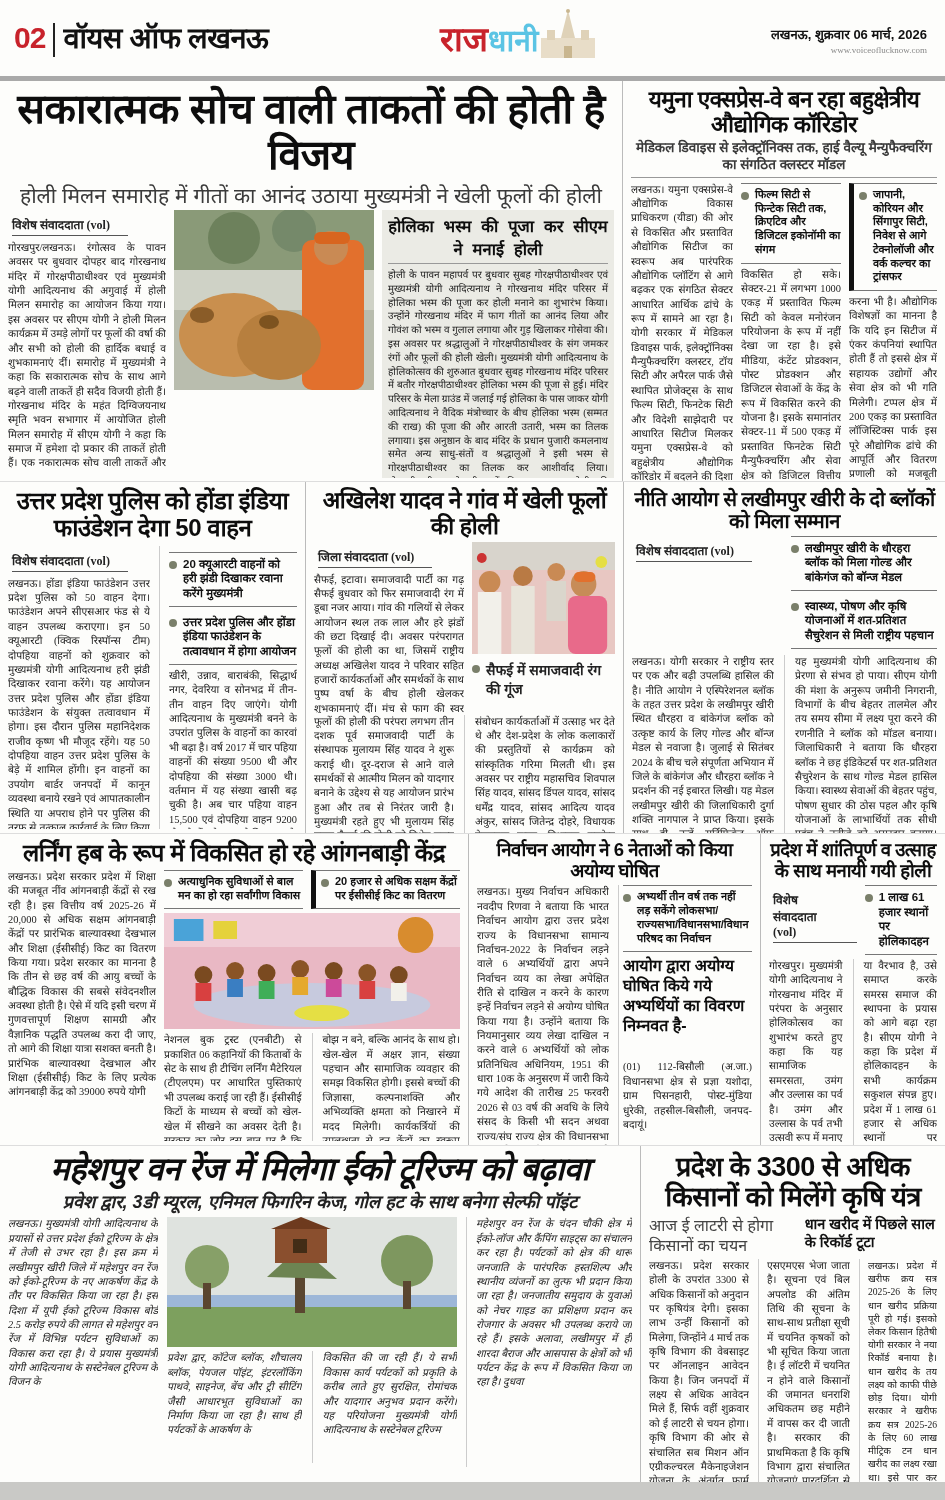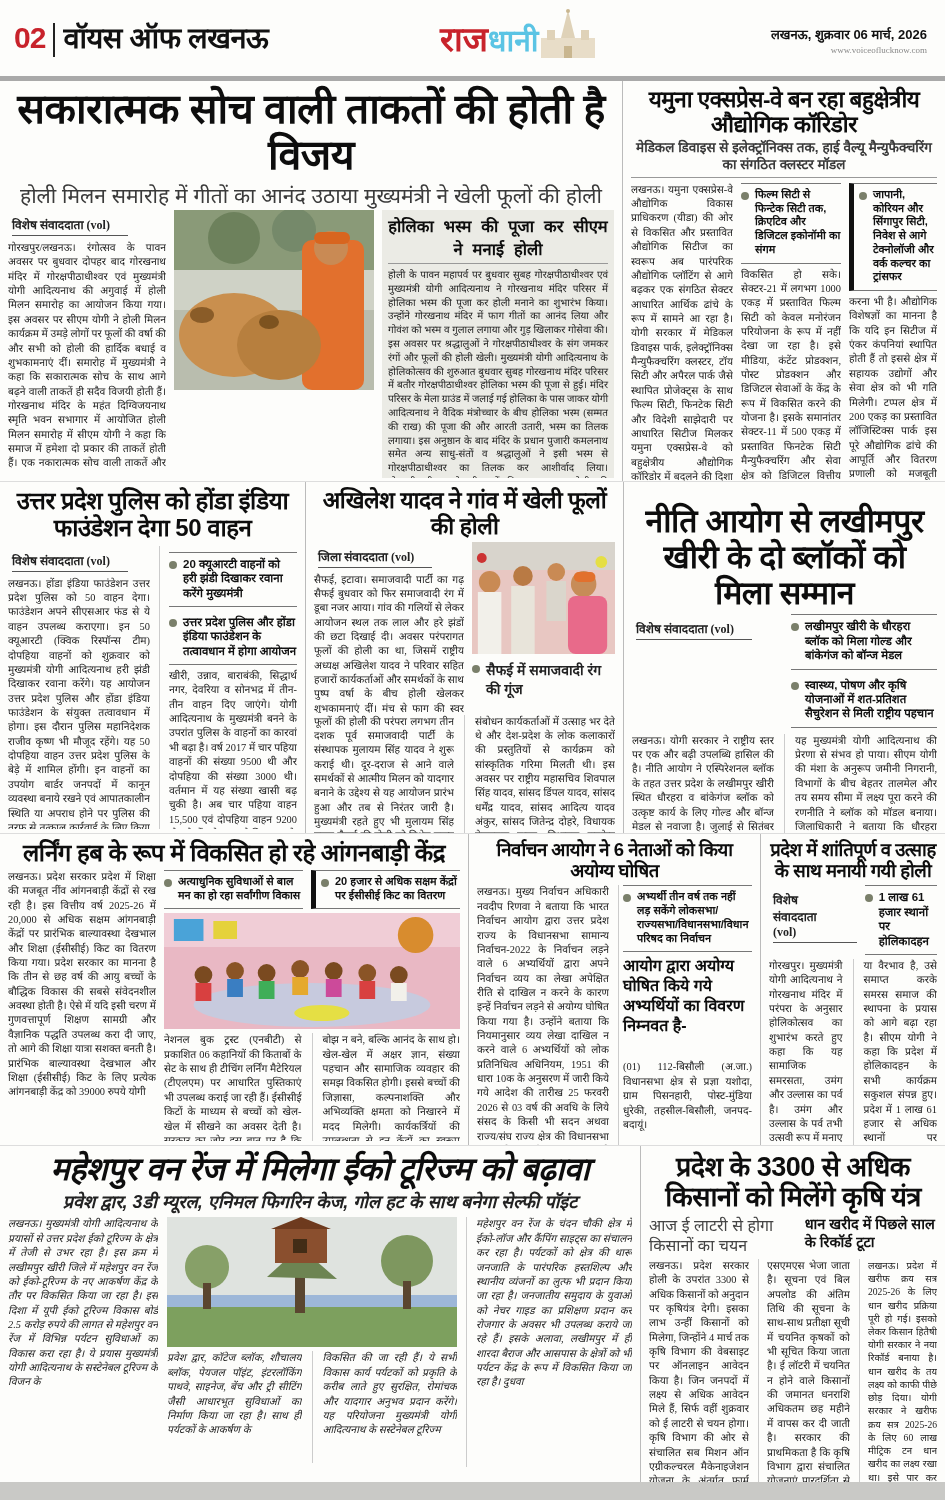--- a/index.html
+++ b/index.html
@@ -191,21 +191,21 @@
         </div>
       </div>
     </div>
     <div class="cols col-sep" style="margin-top:2px;">
       <div class="bodytext" style="height:128px; overflow:hidden;">फूलों की होली की परंपरा लगभग तीन दशक पूर्व समाजवादी पार्टी के संस्थापक मुलायम सिंह यादव ने शुरू कराई थी। दूर-दराज से आने वाले समर्थकों से आत्मीय मिलन को यादगार बनाने के उद्देश्य से यह आयोजन प्रारंभ हुआ और तब से निरंतर जारी है। मुख्यमंत्री रहते हुए भी मुलायम सिंह यादव सैफई की होली को विशेष महत्व देते थे। उनके</div>
       <div class="bodytext" style="height:128px; overflow:hidden;">संबोधन कार्यकर्ताओं में उत्साह भर देते थे और देश-प्रदेश के लोक कलाकारों की प्रस्तुतियों से कार्यक्रम को सांस्कृतिक गरिमा मिलती थी। इस अवसर पर राष्ट्रीय महासचिव शिवपाल सिंह यादव, सांसद डिंपल यादव, सांसद धर्मेंद्र यादव, सांसद आदित्य यादव अंकुर, सांसद जितेन्द्र दोहरे, विधायक तेजप्रताप यादव, विधायक राघवेन्द्र गौतम सहित कई वरिष्ठ नेता मौजूद रहे। जिला पंचायत अध्यक्ष अंशुल यादव समेत बड़ी संख्या में जनप्रतिनिधियों और पदाधिकारियों की उपस्थिति ने आयोजन को</div>
     </div>
   </div>
 
   <div class="article vdiv" style="flex:1;">
-    <div class="headline" style="font-size:32px;margin-top:16px;">नीति आयोग से लखीमपुर खीरी के दो ब्लॉकों को मिला सम्मान</div>
+    <div class="headline" style="font-size:20px;">नीति आयोग से लखीमपुर खीरी के दो ब्लॉकों को मिला सम्मान</div>
     <div style="display:flex; gap:9px; margin-top:3px;">
       <div style="width:150px; flex:none;">
         <span class="byline">विशेष संवाददाता (vol)</span>
       </div>
       <div style="flex:1;">
         <div class="bullet" style="border-top:1px solid #777;">
           <span class="dot"></span>
           <span class="btxt" style="font-size:11.5px;">लखीमपुर खीरी के धौरहरा ब्लॉक को मिला गोल्ड और बांकेगंज को बॉन्ज मेडल</span>
         </div>
         <div class="bullet">

